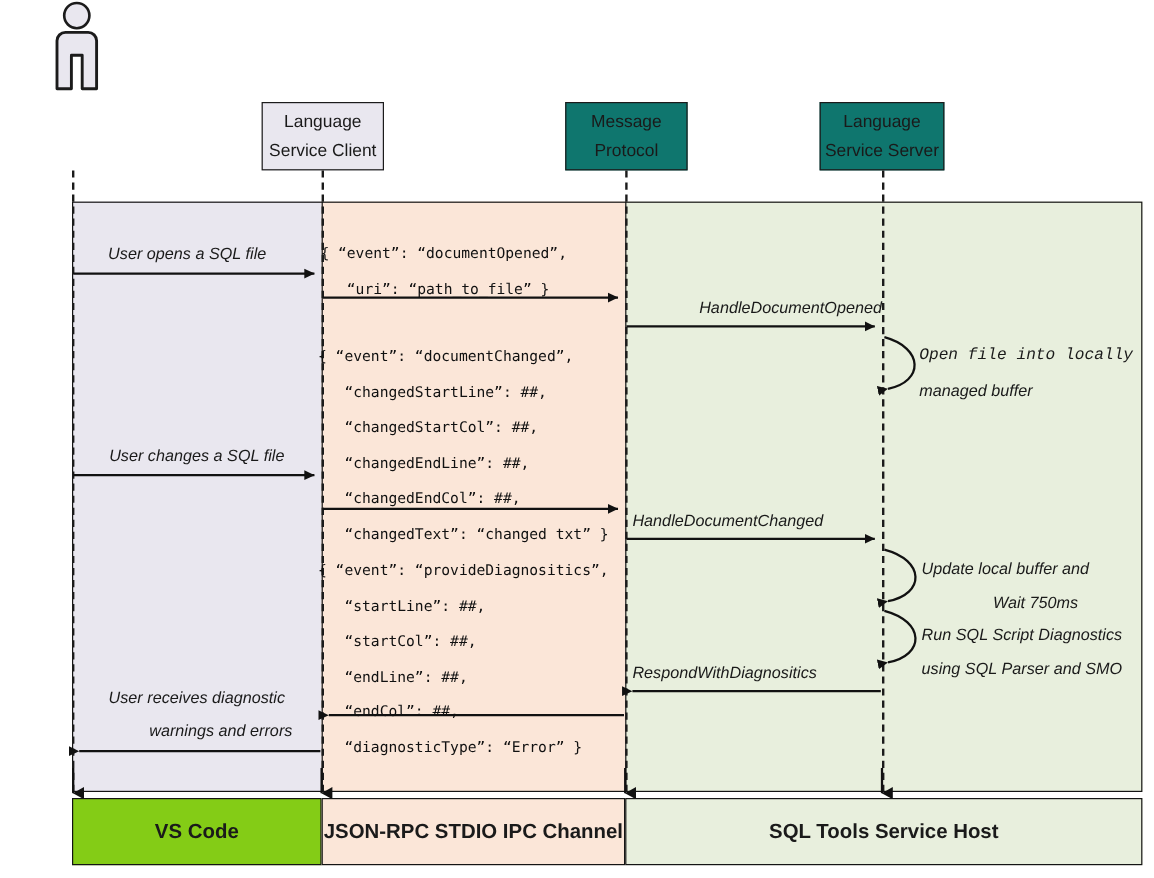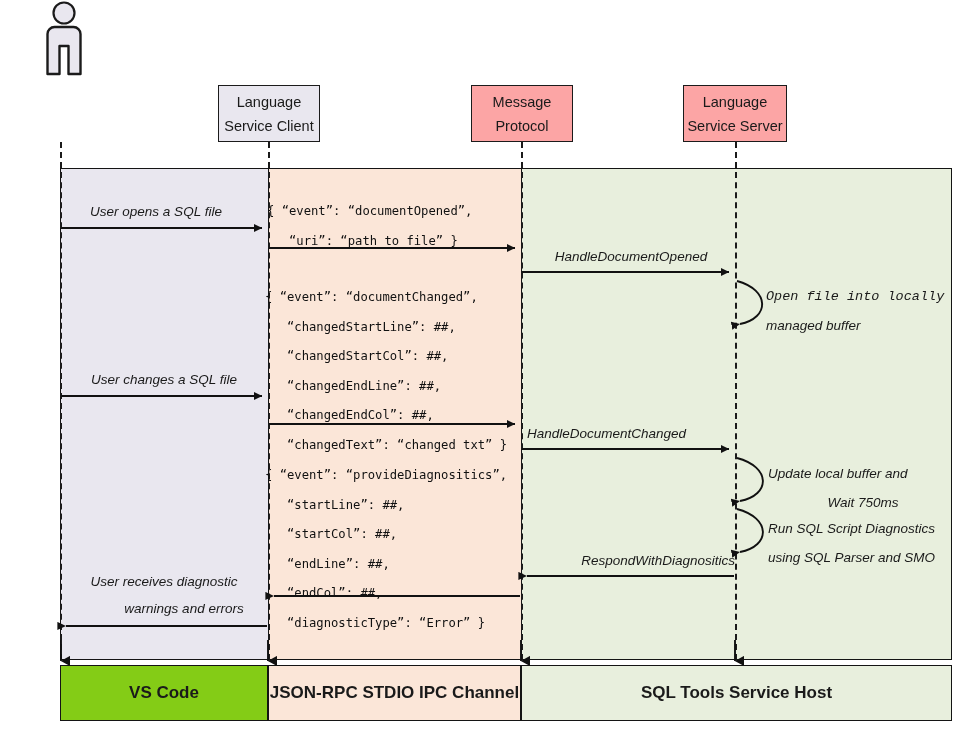--- a/index.html
+++ b/index.html
@@ -27,21 +27,21 @@
     display: flex;
     flex-direction: column;
     align-items: center;
     justify-content: center;
     font-size: 14.5px;
     line-height: 24px;
     text-align: center;
     white-space: nowrap;
   }
   .lifebox.client { background: #e9e7ef; }
-  .lifebox.server { background: #fca5a5; }
+  .lifebox.server { background: #0f766e; }
 
   
   .actor { position: absolute; }
 
   
   .lifeline {
     position: absolute;
     width: 0;
     border-left: 2.2px dashed #1b1b1b;
   }
@@ -190,25 +190,25 @@
     <line x1="61" y1="640" x2="61" y2="661" stroke="#111" stroke-width="1.9" marker-end="url(#ahd)"></line>
     <line x1="268" y1="640" x2="268" y2="661" stroke="#111" stroke-width="1.9" marker-end="url(#ahd)"></line>
     <line x1="521" y1="640" x2="521" y2="661" stroke="#111" stroke-width="1.9" marker-end="url(#ahd)"></line>
     <line x1="735" y1="640" x2="735" y2="661" stroke="#111" stroke-width="1.9" marker-end="url(#ahd)"></line>
   </svg>
 
   <div class="msg-label" style="left:60px; top:198px; width:192px;">User opens a SQL file</div>
 
   <div class="msg-label" style="left:60px; top:366px; width:208px;">User changes a SQL file</div>
 
-  <div class="msg-label" style="left:527px; top:243px; width:208px; text-align:center;">HandleDocumentOpened</div>
+  <div class="msg-label" style="left:527px; top:243px; width:208px; text-align:right;">HandleDocumentOpened</div>
 
   <div class="msg-label" style="left:527px; top:420px; width:208px; text-align:left;">HandleDocumentChanged</div>
 
-  <div class="msg-label" style="left:527px; top:547px; width:208px; text-align:right;">RespondWithDiagnositics</div>
+  <div class="msg-label" style="left:527px; top:547px; width:208px; text-align:left;">RespondWithDiagnositics</div>
 
   <div class="msg-label" style="left:60px; top:568px; width:208px;">User receives diagnostic</div>
   <div class="msg-label" style="left:60px; top:595px; width:208px;padding-left:20px;">warnings and errors</div>
 
   <div class="note-label" style="left:766px; top:282px; width:190px; text-align:left;font-family:Liberation Mono, monospace;">Open file into locally</div>
   <div class="note-label" style="left:766px; top:311px; width:190px; text-align:left;">managed buffer</div>
 
   <div class="note-label" style="left:768px; top:459px; width:190px; text-align:left;">Update local buffer and</div>
   <div class="note-label" style="left:768px; top:488px; width:190px; text-align:center;">Wait 750ms</div>
 

